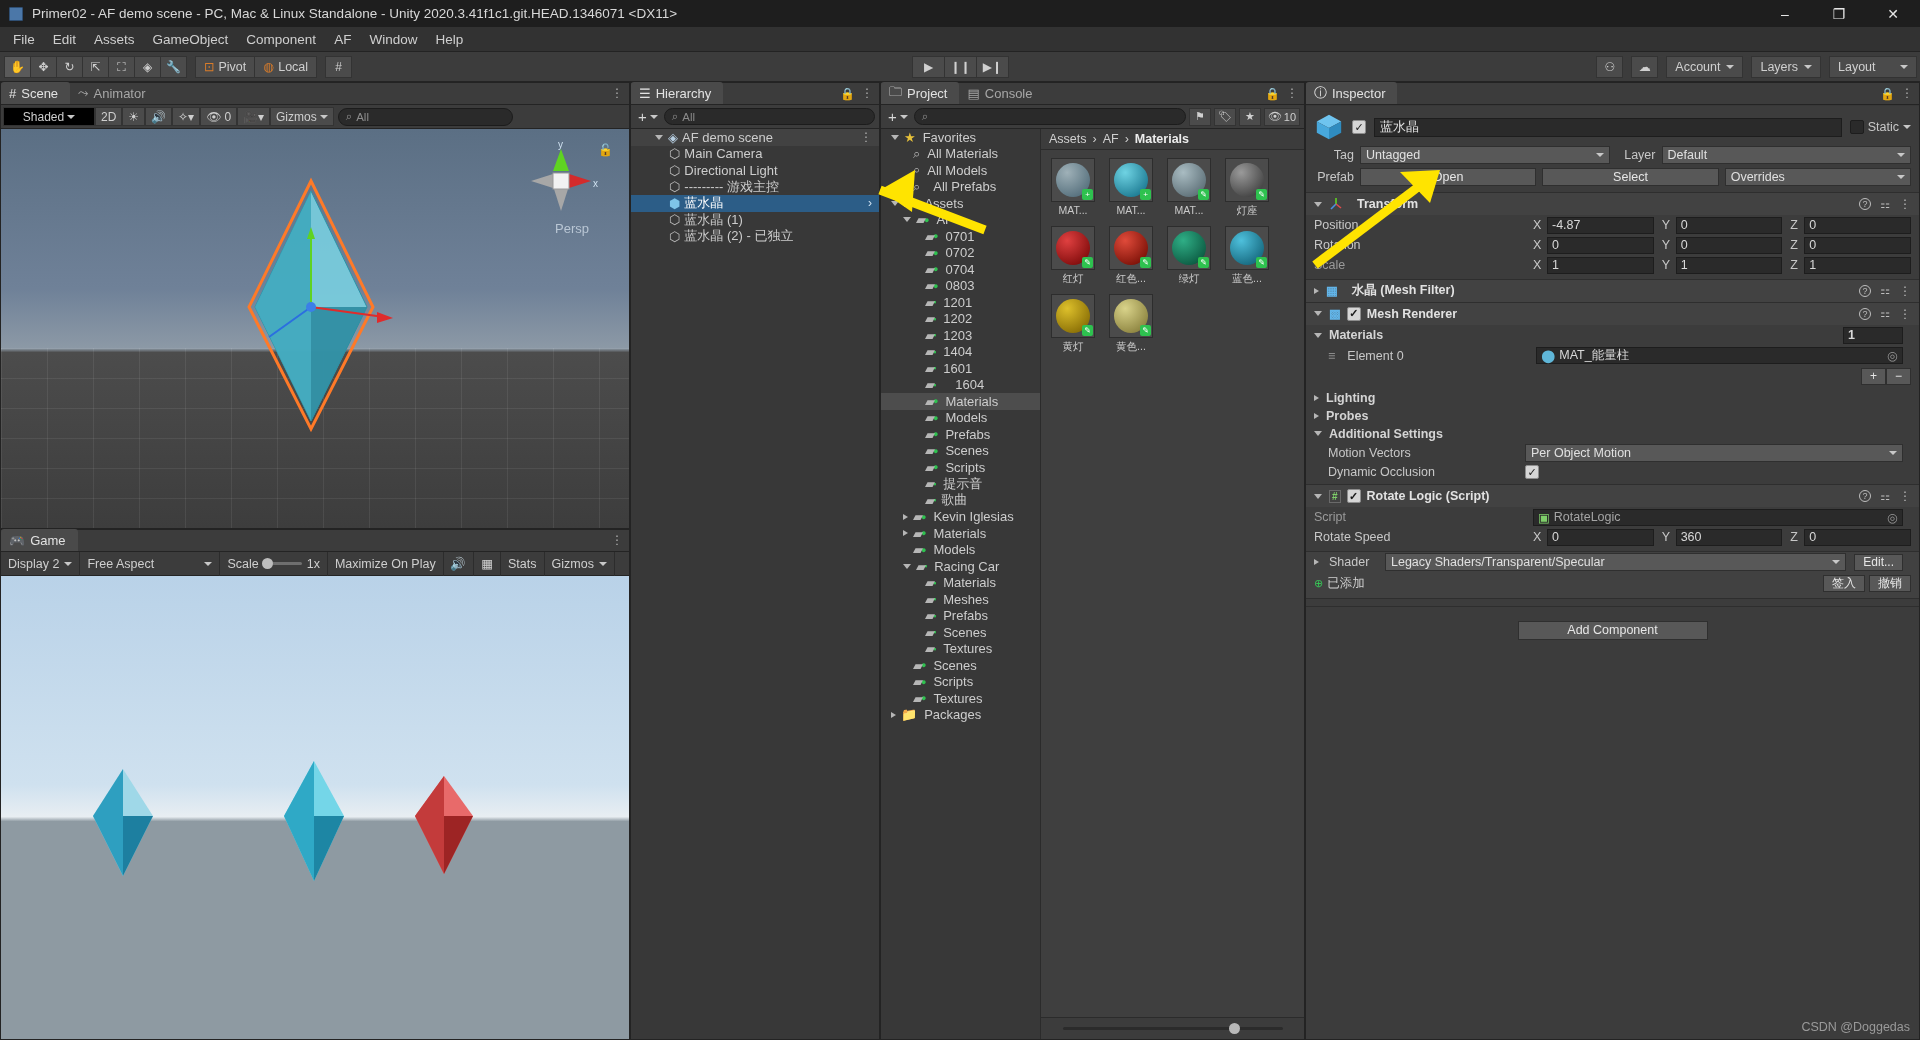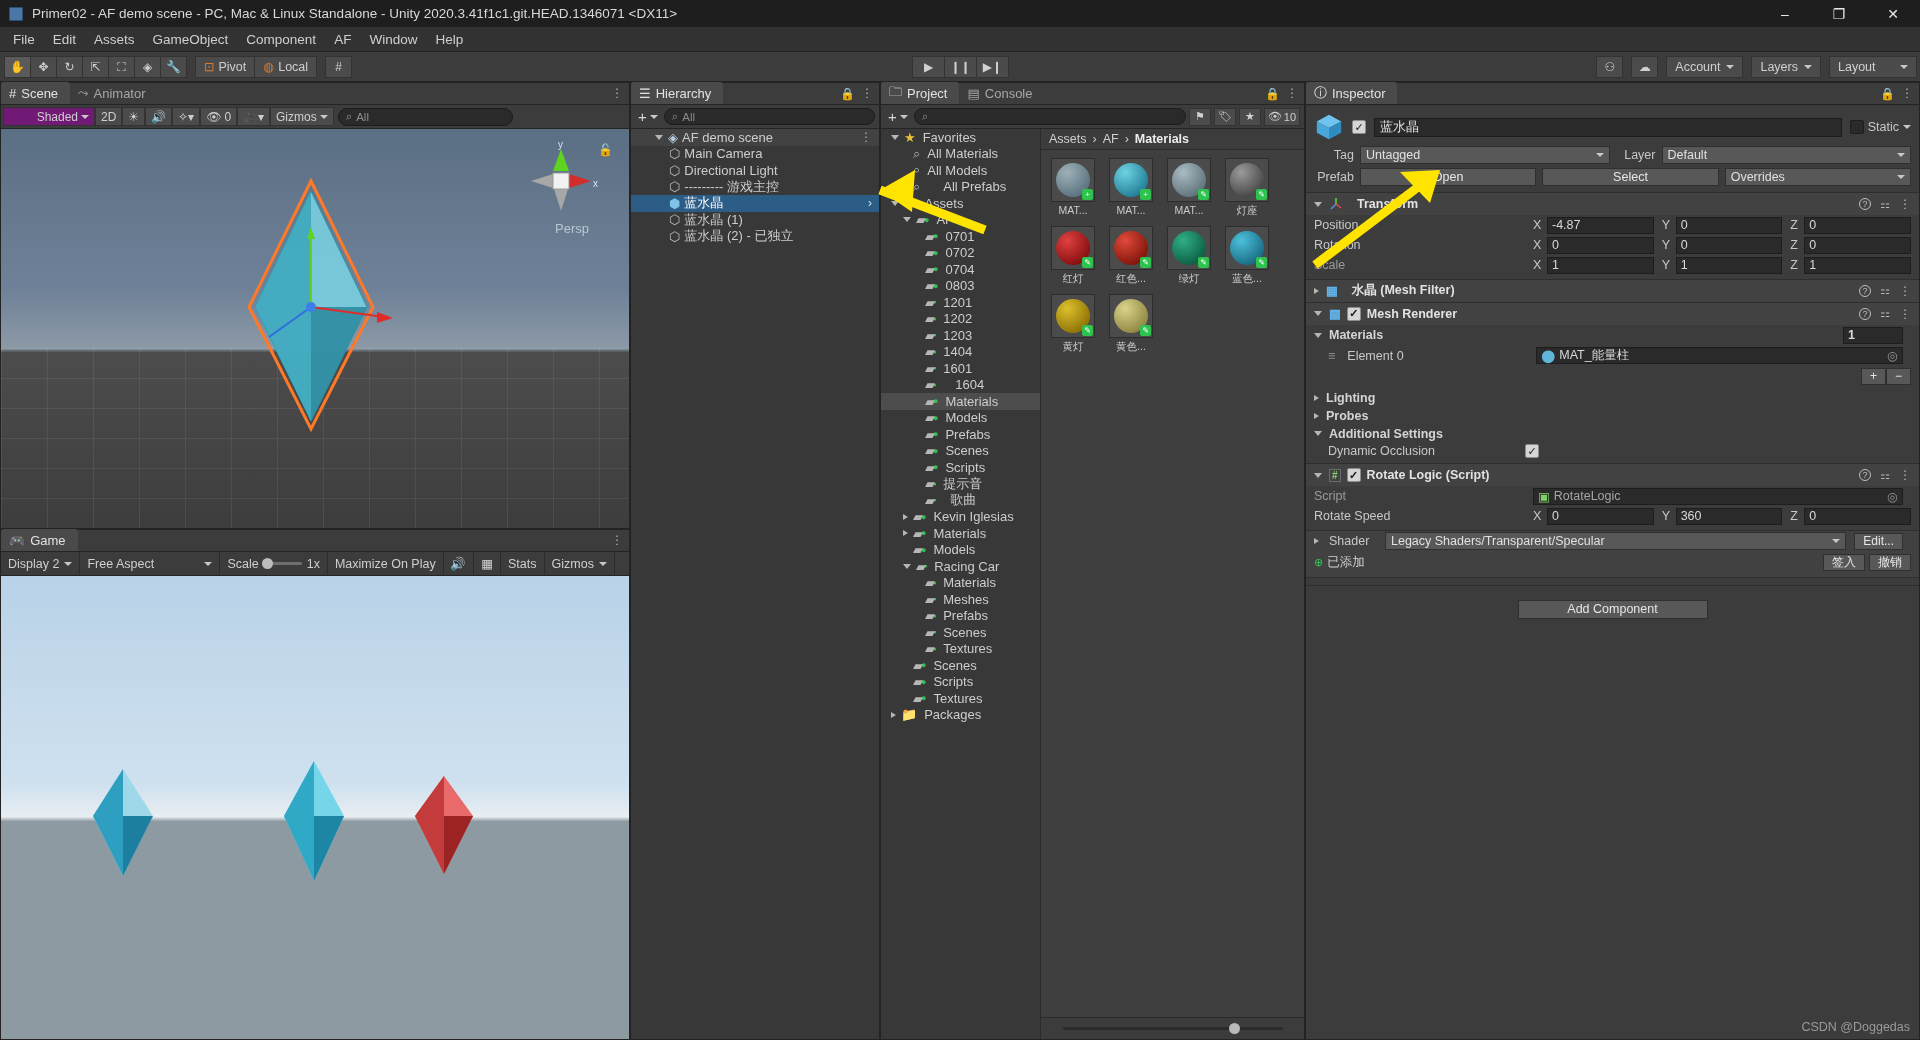--- a/index.html
+++ b/index.html
@@ -62,21 +62,21 @@
   .pmenu{ position:absolute;right:6px;top:3px;color:#b5b5b5;font-size:13px;letter-spacing:1px;}
   .plock{ position:absolute;right:24px;top:4px;color:#b5b5b5;font-size:12px;}
 
   
   #scene-panel{ left:0;top:0;width:630px;height:447px; }
   .scenetools{ height:24px;background:#3c3c3c;display:flex;align-items:center;
     border-bottom:1px solid #242424;font-size:12px;color:#cfcfcf;padding-left:2px;gap:0;}
   .stbtn{ height:19px;display:flex;align-items:center;gap:3px;padding:0 5px;color:#cfcfcf;}
   .stbtn.box{ background:#4b4b4b;border:1px solid #333; }
   .sdrop{ height:19px;display:flex;align-items:center;gap:3px;padding:0 5px;
-    background:#701a75;border:1px solid #333;min-width:92px;justify-content:flex-end;}
+    background:#000000;border:1px solid #333;min-width:92px;justify-content:center;}
   .ssearch{ flex:1;height:18px;background:#2a2a2a;border:1px solid #1c1c1c;border-radius:9px;
     display:flex;align-items:center;padding:0 7px;gap:4px;color:#8d8d8d;font-size:11.5px;
     margin:0 4px;max-width:175px;}
   .sceneview{ position:absolute;left:0;right:0;top:46px;bottom:0;overflow:hidden;
     background:linear-gradient(#5b6f84 0%,#6f8198 40%,#8c99a6 55%,#4c4c4c 56%,#3d3d3d 100%); }
   .grid-floor{ position:absolute;left:0;right:0;top:55%;bottom:0;
      background-image:
        repeating-linear-gradient(to right, rgba(255,255,255,.07) 0 1px, transparent 1px 46px),
        repeating-linear-gradient(to bottom, rgba(255,255,255,.07) 0 1px, transparent 1px 30px);
   }
@@ -501,21 +501,21 @@
           <div class="trow">
             <span style="width:12px;flex:none"></span>
             <span class="tri blank"></span>
             <span style="color:#b9b9b9">⌕</span>
             <span style="margin-left:3px">All Models</span>
           </div>
           <div class="trow">
             <span style="width:12px;flex:none"></span>
             <span class="tri blank"></span>
             <span style="color:#b9b9b9">⌕</span>
-            <span style="margin-left:19px">All Prefabs</span>
+            <span style="margin-left:9px">All Prefabs</span>
           </div>
           <div class="trow">
             <span style="width:0px;flex:none"></span>
             <span class="tri open"></span>
             <span style="color:#b6b6b6;position:relative;display:inline-block">▰</span>
             <span style="color:#2ec24f;font-size:9px;margin-left:-6px">●</span>
             <span style="margin-left:3px">Assets</span>
           </div>
           <div class="trow">
             <span style="width:12px;flex:none"></span>
@@ -634,21 +634,21 @@
             <span class="tri blank"></span>
             <span style="color:#b6b6b6;position:relative;display:inline-block">▰</span>
             <span style="color:#2ec24f;font-size:9px;margin-left:-6px">▪</span>
             <span style="margin-left:3px">提示音</span>
           </div>
           <div class="trow">
             <span style="width:24px;flex:none"></span>
             <span class="tri blank"></span>
             <span style="color:#b6b6b6;position:relative;display:inline-block">▰</span>
             <span style="color:#2ec24f;font-size:9px;margin-left:-6px">▪</span>
-            <span style="margin-left:10px">歌曲</span>
+            <span style="margin-left:1px">歌曲</span>
           </div>
           <div class="trow">
             <span style="width:12px;flex:none"></span>
             <span class="tri"></span>
             <span style="color:#b6b6b6;position:relative;display:inline-block">▰</span>
             <span style="color:#2ec24f;font-size:9px;margin-left:-6px">●</span>
             <span style="margin-left:3px">Kevin Iglesias</span>
           </div>
           <div class="trow">
             <span style="width:12px;flex:none"></span>
@@ -969,20 +969,27 @@
             <span>Lighting</span>
           </div>
           <div class="foldrow">
             <span class="tri"></span>
             <span>Probes</span>
           </div>
           <div class="foldrow">
             <span class="tri open"></span>
             <span>Additional Settings</span>
           </div>
+          <div class="proprow" style="padding-left:22px">
+            <span class="pname" style="width:193px">Motion Vectors</span>
+            <span class="dropfield" style="margin-right:8px">
+              <span>Per Object Motion</span>
+                <span class="caret"></span>
+            </span>
+          </div>
           <div class="proprow" style="padding-left:22px;padding-bottom:5px">
             <span class="pname" style="width:193px">Dynamic Occlusion</span>
             <span class="chk">✓</span>
           </div>
         </div>
 
         <div class="comp">
           <div class="comphdr">
             <span class="tri open"></span>
             <span style="color:#7fcf6a;border:1px solid #6a6a6a;padding:0 2px;font-size:10px">#</span>

